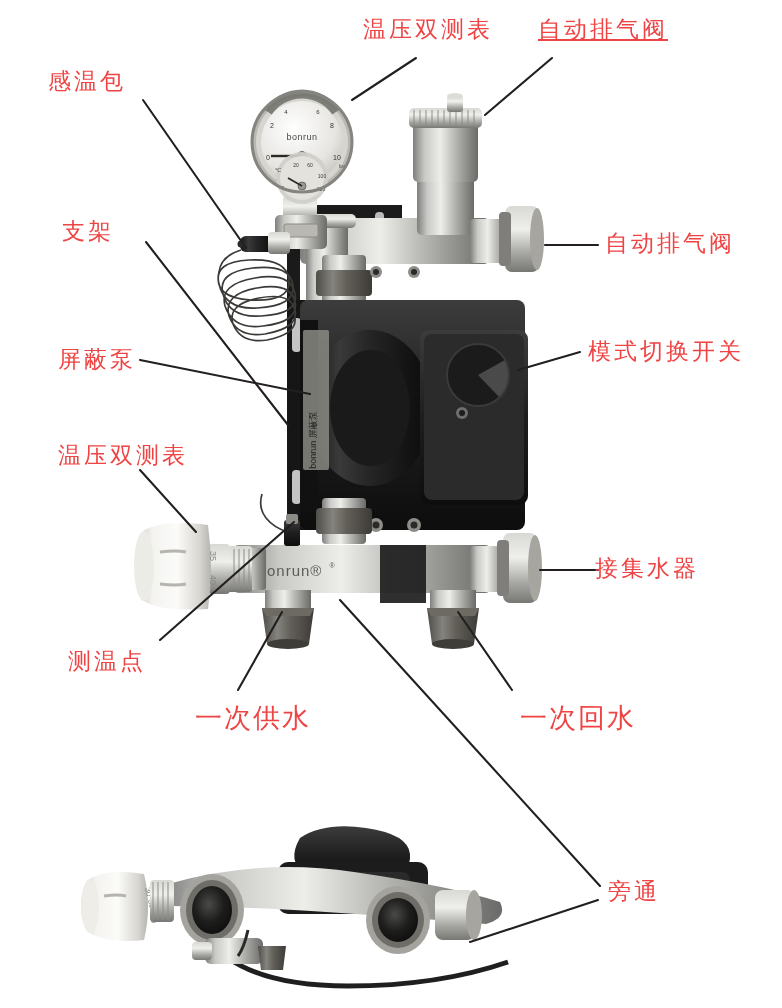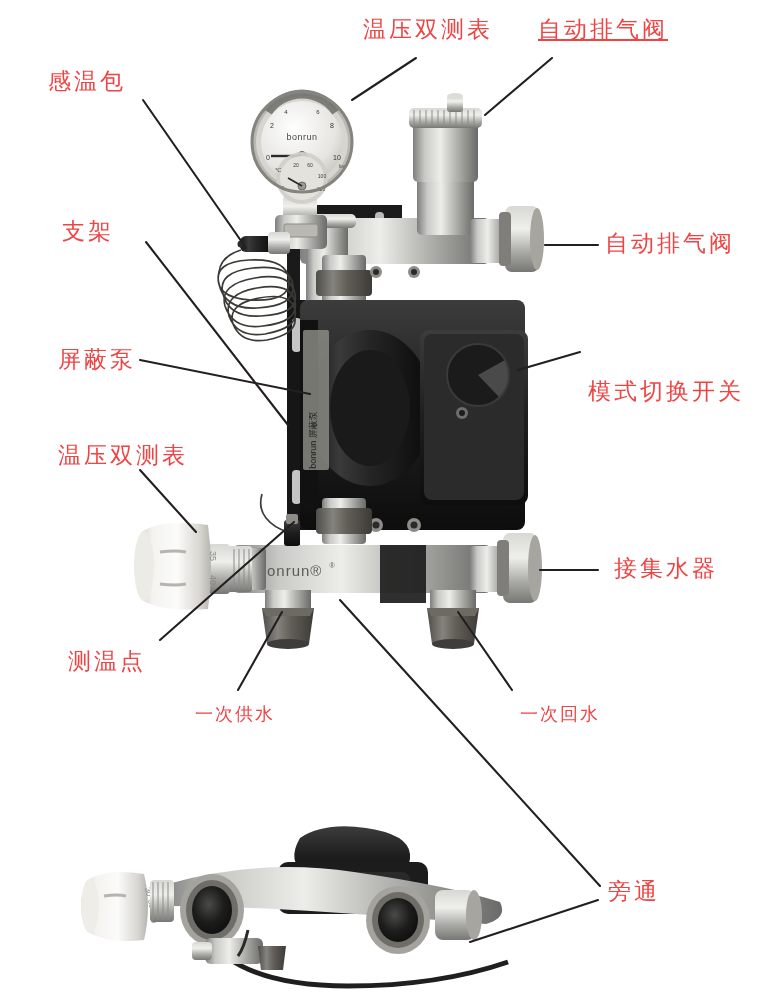--- a/index.html
+++ b/index.html
@@ -1,20 +1,20 @@
 <!DOCTYPE html>
 <html><head>
 <meta charset="utf-8">
 <style>
   html,body{margin:0;padding:0;background:#fff;}
   body{width:782px;height:1008px;position:relative;overflow:hidden;
        font-family:"Liberation Sans","DejaVu Sans",sans-serif;}
   #stage{position:absolute;left:0;top:0;width:782px;height:1008px;background:#ffffff;}
   .lbl{position:absolute;color:#ef4444;font-size:23px;letter-spacing:3px;white-space:nowrap;line-height:1;}
-  .lbl.sm{font-size:18px;letter-spacing:2px;}
+  .lbl.sm{font-size:27px;letter-spacing:2px;}
   svg.overlay{position:absolute;left:0;top:0;width:782px;height:1008px;pointer-events:none;}
 </style>
 </head>
 <body>
 
 <div id="stage">
 
   <svg class="overlay" viewBox="0 0 782 1008">
     <defs>
       <linearGradient id="steel" x1="0" y1="0" x2="1" y2="0">
@@ -310,21 +310,21 @@
       <line x1="598" y1="900" x2="470" y2="942"></line>
     </g>
   </svg>
 
   <div class="lbl" style="left:48px;top:70px;">感温包</div>
   <div class="lbl" style="left:363px;top:18px;">温压双测表</div>
   <div class="lbl" style="left:538px;top:18px;text-decoration:underline;">自动排气阀</div>
   <div class="lbl" style="left:62px;top:220px;">支架</div>
   <div class="lbl" style="left:605px;top:232px;">自动排气阀</div>
   <div class="lbl" style="left:58px;top:348px;">屏蔽泵</div>
-  <div class="lbl" style="left:588px;top:340px;margin-top:40px;">模式切换开关</div>
+  <div class="lbl" style="left:588px;top:340px;">模式切换开关</div>
   <div class="lbl" style="left:58px;top:444px;">温压双测表</div>
-  <div class="lbl" style="left:614px;top:557px;">接集水器</div>
+  <div class="lbl" style="left:595px;top:557px;">接集水器</div>
   <div class="lbl" style="left:68px;top:650px;">测温点</div>
   <div class="lbl sm" style="left:195px;top:705px;">一次供水</div>
   <div class="lbl sm" style="left:520px;top:705px;text-align:center;">一次回水</div>
   <div class="lbl" style="left:608px;top:880px;">旁通</div>
 
 </div>
 
 </body></html>

